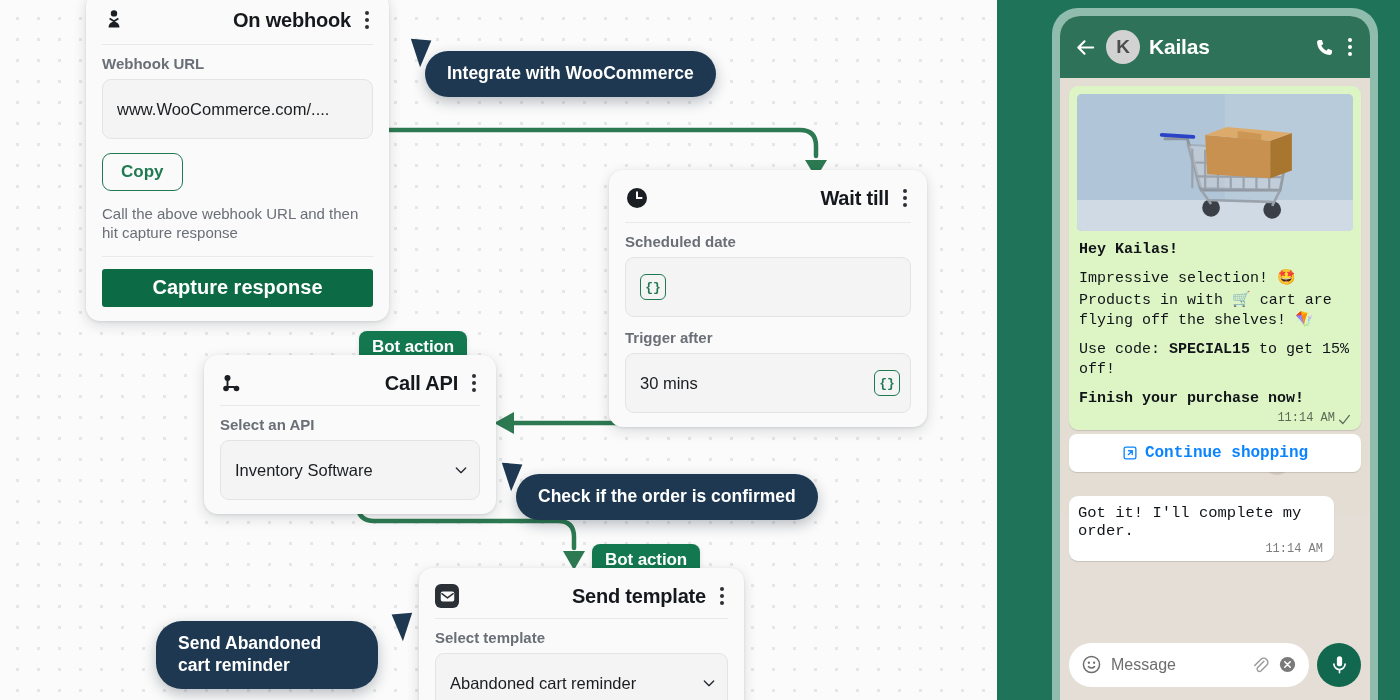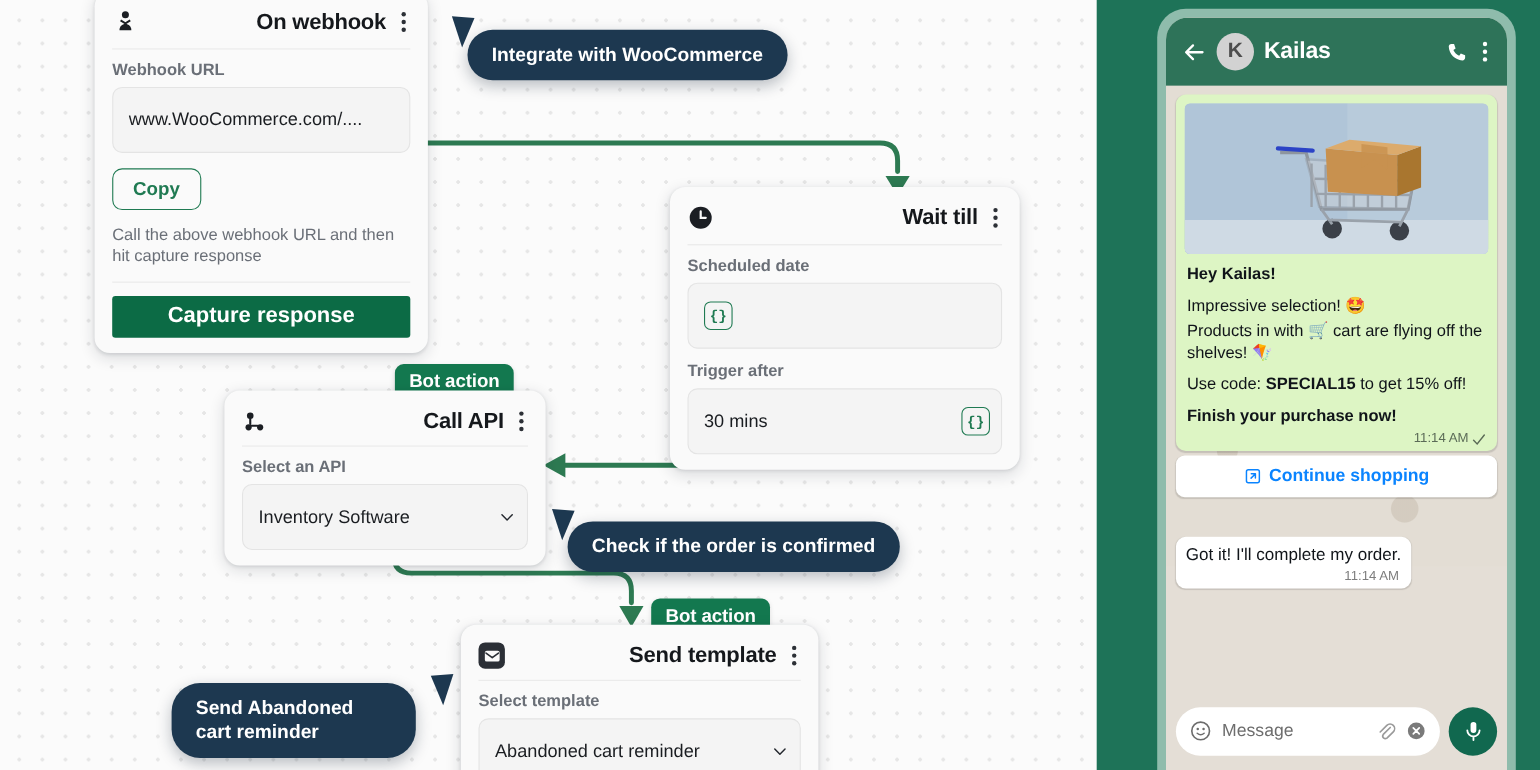--- a/index.html
+++ b/index.html
@@ -123,20 +123,21 @@
     position: absolute; left: 0; top: 62px; width: 310px; height: 437px;
     background-color: #e3ddd4;
     background-image:
       radial-gradient(circle at 14% 12%, rgba(190,178,162,.55) 0 8px, transparent 9px),
       radial-gradient(circle at 62% 26%, rgba(190,178,162,.45) 0 11px, transparent 12px),
       radial-gradient(circle at 33% 48%, rgba(190,178,162,.40) 0 9px, transparent 10px),
       radial-gradient(circle at 84% 62%, rgba(190,178,162,.45) 0 10px, transparent 11px),
       radial-gradient(circle at 18% 76%, rgba(190,178,162,.45) 0 9px, transparent 10px),
       radial-gradient(circle at 70% 88%, rgba(190,178,162,.40) 0 12px, transparent 13px);
     padding: 8px 9px 0 9px;
+    font-family: Liberation Mono, monospace;
   }
   .bubble-out {
     background: #ddf5c4; border-radius: 9px; padding: 8px 8px 5px 8px;
     box-shadow: 0 1px 1px rgba(0,0,0,.13);
   }
   .media {
     width: 100%; height: 137px; border-radius: 5px; overflow: hidden;
     background: linear-gradient(135deg,#b9cddd 0%,#aec4d6 45%,#c6d3de 100%);
     position: relative;
   }
@@ -145,21 +146,21 @@
   .msg-text b { font-weight: bold; }
   .meta { display: flex; align-items: flex-end; justify-content: flex-end; gap: 3px;
           font-size: 12px; color: #5b6b57; padding: 2px 2px 0 0; }
   .cta-btn {
     margin-top: 4px; background: #ffffff; border-radius: 8px; height: 38px;
     display: flex; align-items: center; justify-content: center; gap: 7px;
     color: #0a84ff; font-size: 16px; font-weight: bold; cursor: pointer;
     box-shadow: 0 1px 1px rgba(0,0,0,.13);
   }
   .bubble-in {
-    margin-top: 36px; background: #ffffff; border-radius: 9px;
+    margin-top: 24px; background: #ffffff; border-radius: 9px;
     padding: 8px 9px 5px 9px; box-shadow: 0 1px 1px rgba(0,0,0,.13);
     display: inline-block; max-width: 265px;
   }
   .bubble-in .t { font-size: 15.5px; color: #101419; }
   .bubble-in .meta { color: #7d7d7d; }
   #composer {
     position: absolute; left: 0; bottom: 0; width: 310px; height: 62px;
     display: flex; align-items: center; gap: 8px; padding: 0 9px 9px 9px;
   }
   #input-pill {
@@ -285,21 +286,21 @@
       </div>
       <div class="field-label">Select template</div>
       <div class="textbox">
         <span class="val">Abandoned cart reminder</span>
         <svg class="chev" viewBox="0 0 24 24">
           <path d="M5 9 L12 16 L19 9" stroke="#24282e" stroke-width="2" fill="none" stroke-linecap="round" stroke-linejoin="round"></path>
         </svg>
       </div>
     </div>
 
-    <div class="tip" style="left:425px; top:27px;">
+    <div class="tip" style="left:425px; top:51px;">
       <span>Integrate with WooCommerce</span>
       <span class="tip-arrow" style="left:-10px; top:-16px;
         border-left:19px solid #1d3850; border-bottom:22px solid transparent; border-top:8px solid transparent;
         transform:rotate(-18deg);"></span>
     </div>
 
     <div class="tip" style="left:516px; top:474px;">
       <span>Check if the order is confirmed</span>
       <span class="tip-arrow" style="left:-10px; top:-15px;
         border-left:19px solid #1d3850; border-bottom:22px solid transparent; border-top:8px solid transparent;

